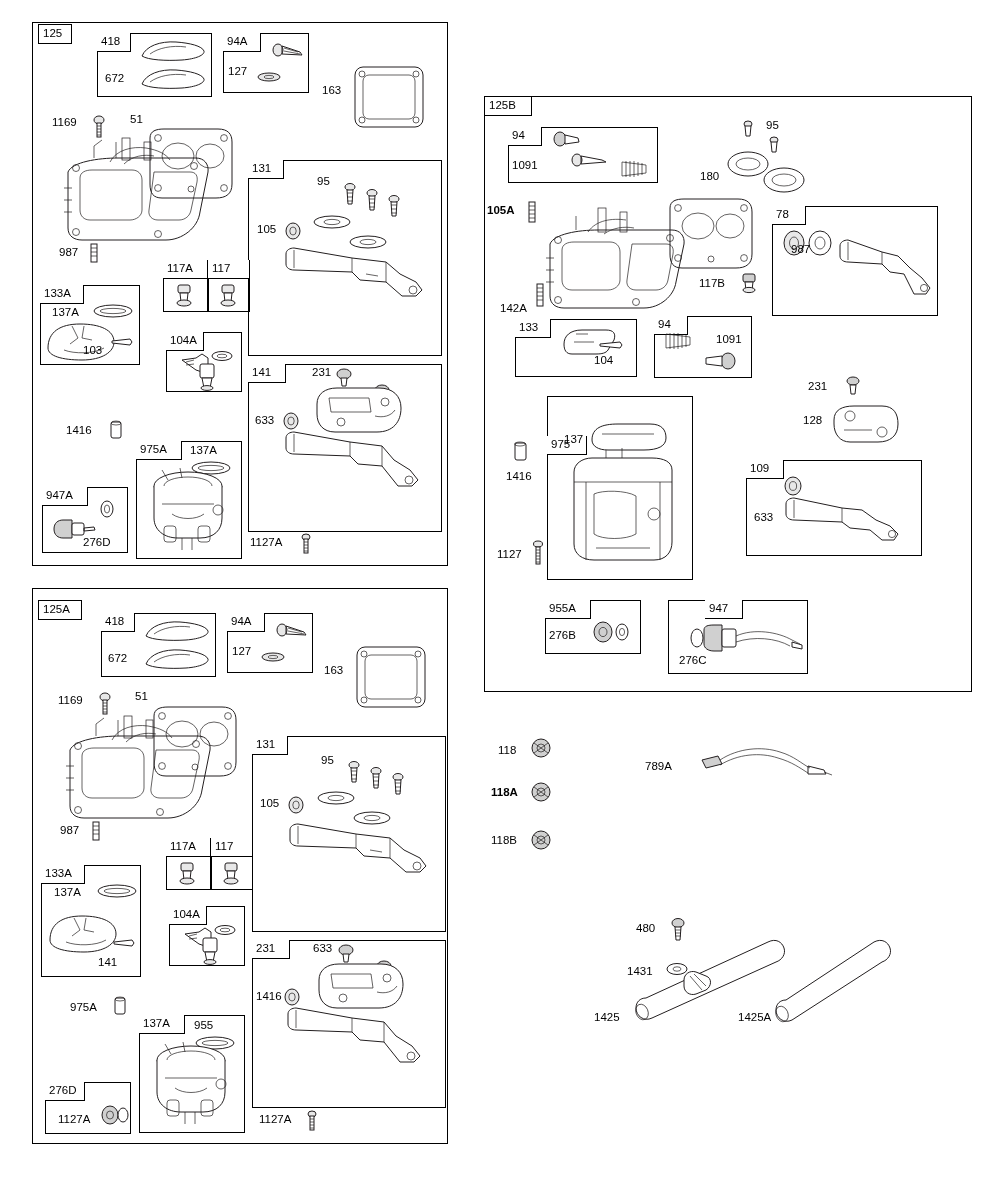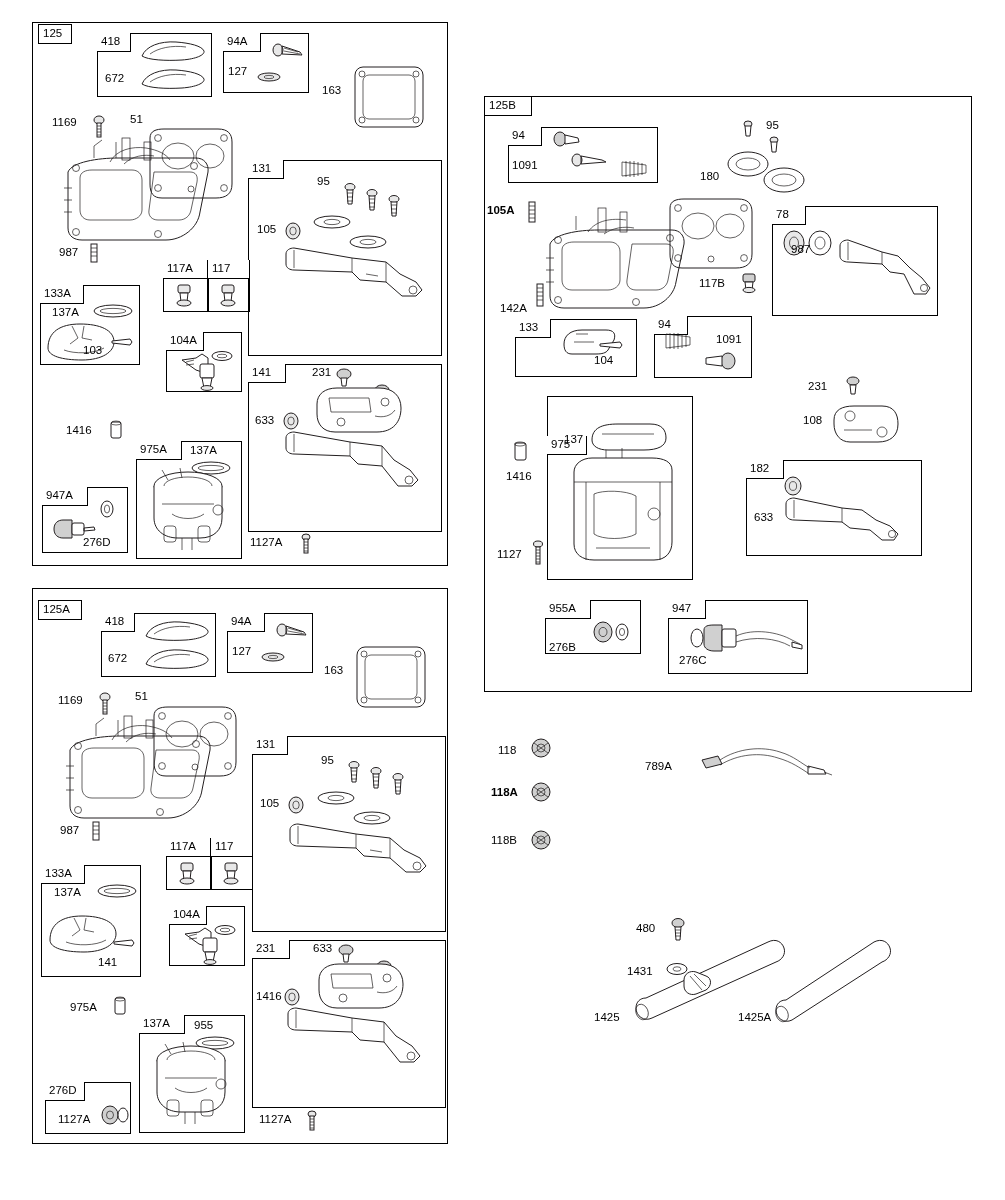--- a/index.html
+++ b/index.html
@@ -804,21 +804,21 @@
       </svg>
   </div>
 
   <div class="lbl" style="left:808px;top:380px;">231</div>
   <div class="part" style="left:846px;top:376px;">
     <svg width="14" height="20" viewBox="0 0 14 20">
         <ellipse class="fillgg" cx="7" cy="5" rx="6" ry="4"></ellipse>
         <path class="fillw" d="M4 9 L10 9 L9 18 L5 18 Z"></path>
       </svg>
   </div>
-  <div class="lbl" style="left:803px;top:414px;">108</div>
+  <div class="lbl" style="left:803px;top:414px;">128</div>
   <div class="part" style="left:826px;top:400px;">
     <svg width="78" height="48" viewBox="0 0 78 48">
       <path class="fillw" d="M8 20 C8 10 16 6 28 6 L56 6 C68 6 72 14 72 24 C72 36 64 42 52 42 L24 42 C14 42 8 34 8 24 Z"></path>
       <circle class="thin" cx="24" cy="16" r="5" fill="#fff"></circle>
       <circle class="thin" cx="56" cy="32" r="5" fill="#fff"></circle>
       <path class="thin" d="M18 30 L46 30"></path>
     </svg>
   </div>
 
   <div class="box" style="left:547px;top:396px;width:146px;height:184px;"></div>
@@ -843,21 +843,21 @@
 
   <div class="lbl" style="left:506px;top:470px;">1416</div>
   <div class="part" style="left:511px;top:438px;">
     <svg width="18" height="26" viewBox="0 0 18 26">
         <rect class="fillw" x="4" y="5" width="11" height="17" rx="2"></rect>
         <ellipse class="thin" cx="9" cy="6" rx="5.5" ry="2" fill="#fff"></ellipse>
       </svg>
   </div>
 
   <div class="box" style="left:746px;top:460px;width:176px;height:96px;"></div>
-  <div class="tagbox" style="left:746px;top:460px;width:38px;height:19px;">182</div>
+  <div class="tagbox" style="left:746px;top:460px;width:38px;height:19px;">109</div>
   <div class="lbl" style="left:754px;top:511px;">633</div>
   <div class="part" style="left:782px;top:476px;">
     <svg width="22" height="20" viewBox="0 0 22 20">
         <ellipse class="fillg" cx="11" cy="10" rx="8" ry="9"></ellipse>
         <ellipse class="thin" cx="11" cy="10" rx="3.6" ry="4.4" fill="#fff"></ellipse>
       </svg>
   </div>
   <div class="part" style="left:782px;top:494px;">
     <svg width="124" height="56" viewBox="0 0 124 56">
       <path class="fillw" d="M4 10 L4 20 C4 24 8 26 12 26 L60 28 L68 34 L88 36 L100 46 L112 46 L116 40 L108 32 L94 26 L80 16 L60 14 L12 4 C8 4 4 6 4 10 Z"></path>
@@ -870,32 +870,32 @@
   <div class="part" style="left:532px;top:540px;">
     <svg width="12" height="26" viewBox="0 0 12 26">
         <ellipse class="fillg" cx="6" cy="4" rx="4.5" ry="3"></ellipse>
         <rect class="fillw" x="4" y="7" width="4" height="17"></rect>
         <path class="thin" d="M4 10 H8 M4 13 H8 M4 16 H8 M4 19 H8 M4 22 H8"></path>
       </svg>
   </div>
 
   <div class="box" style="left:545px;top:600px;width:96px;height:54px;"></div>
   <div class="tagbox" style="left:545px;top:600px;width:46px;height:19px;">955A</div>
-  <div class="lbl" style="left:549px;top:629px;margin-top:12px;">276B</div>
+  <div class="lbl" style="left:549px;top:629px;">276B</div>
   <div class="part" style="left:592px;top:620px;">
     <svg width="42" height="24" viewBox="0 0 42 24">
         <ellipse class="fillgg" cx="11" cy="12" rx="9" ry="10"></ellipse>
         <ellipse class="thin" cx="11" cy="12" rx="4" ry="4.6" fill="#fff"></ellipse>
         <ellipse class="fillw" cx="30" cy="12" rx="6" ry="8"></ellipse>
         <ellipse class="thin" cx="30" cy="12" rx="2.6" ry="3.6" fill="#fff"></ellipse>
       </svg>
   </div>
 
   <div class="box" style="left:668px;top:600px;width:140px;height:74px;"></div>
-  <div class="tagbox" style="left:668px;top:600px;width:38px;height:19px;">947</div>
+  <div class="tagbox" style="left:705px;top:600px;width:38px;height:19px;">947</div>
   <div class="lbl" style="left:679px;top:654px;">276C</div>
   <div class="part" style="left:688px;top:622px;">
     <svg width="116" height="34" viewBox="0 0 116 34">
       <ellipse class="fillw" cx="9" cy="16" rx="6" ry="9"></ellipse>
       <path class="fillgg" d="M16 8 C16 4 20 3 26 3 L34 3 L34 29 L26 29 C20 29 16 26 16 22 Z"></path>
       <rect class="fillw" x="34" y="7" width="14" height="18" rx="2"></rect>
       <path class="thin" d="M48 14 C66 6 90 10 104 18 L112 22"></path>
       <path class="thin" d="M48 20 C66 14 88 16 102 24"></path>
       <path class="ln" d="M104 20 L114 23 L114 27 L104 25 Z" fill="#fff"></path>
     </svg>

